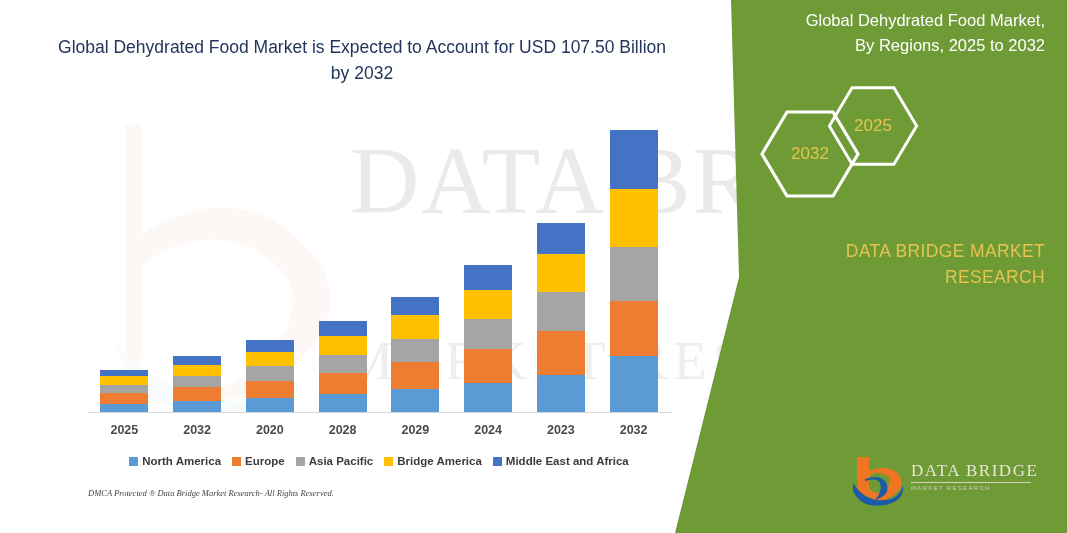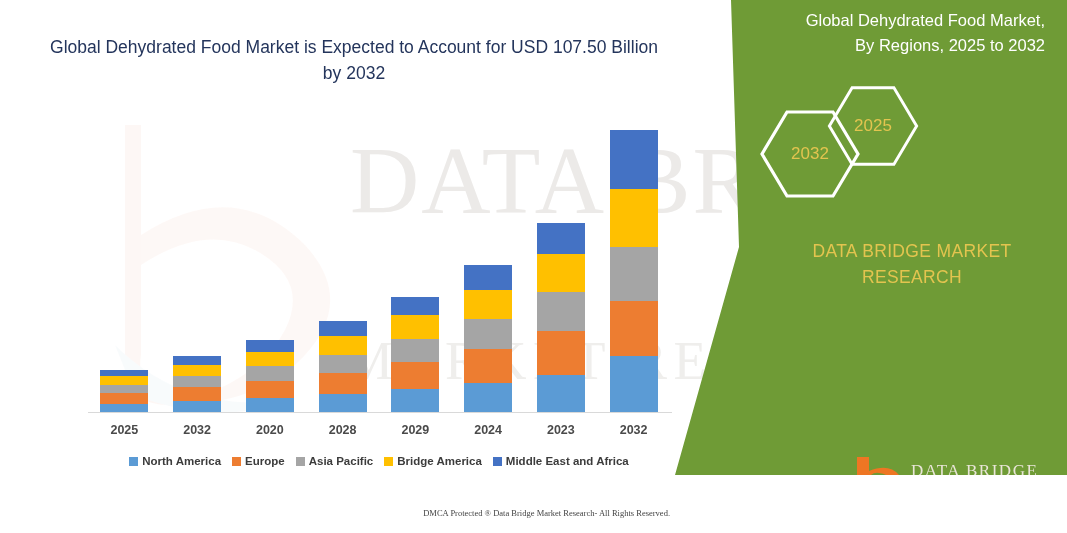--- a/index.html
+++ b/index.html
@@ -22,21 +22,21 @@
   }
   .wm-data{ left:350px; top:125px; font-size:96px; color:#eceae8; }
   .wm-market{ left:345px; top:330px; font-size:54px; color:#efeeec; letter-spacing:.12em;}
   .wm-b{
     position:absolute;left:95px;top:115px;width:300px;height:300px;
     opacity:.55;
   }
 
   
   .green-panel{
-    position:absolute;right:0;top:0;width:400px;height:475px;
+    position:absolute;right:0;top:0;width:400px;height:533px;
     overflow:hidden;
   }
   .green-shape{
     position:absolute;inset:0;
     background:#6f9b36;
     clip-path:polygon(16% 0%, 100% 0%, 100% 100%, 2% 100%, 18% 52%);
   }
   .gp-title{
     position:absolute;left:0;right:22px;top:8px;
     text-align:right;
@@ -51,21 +51,21 @@
   .hex svg{display:block;overflow:visible;}
   .hex .hex-label{
     position:absolute;left:0;right:0;top:50%;transform:translateY(-50%);
     text-align:center;color:#e3c44f;font-size:17px;
     font-family:"Liberation Sans", sans-serif;
   }
   .hex-2032{left:93px;top:18px;width:100px;height:88px;}
   .hex-2025{left:160px;top:-6px;width:92px;height:80px;}
   .dbmr{
     position:absolute;left:0;right:22px;top:238px;
-    text-align:center;color:#e3c44f;font-size:17.5px;
+    text-align:right;color:#e3c44f;font-size:17.5px;
     line-height:26px;letter-spacing:.02em;
     padding-left:112px;
   }
 
   
   .logo{position:absolute;left:182px;top:455px;width:200px;height:56px;}
   .logo .logo-text{
     position:absolute;left:62px;top:6px;
     color:#e9e5d8;font-family:"Liberation Serif", serif;
     font-size:17px;letter-spacing:.09em;
@@ -74,21 +74,21 @@
     position:absolute;left:62px;top:30px;
     color:#cfcbbe;font-family:"Liberation Sans", sans-serif;
     font-size:6px;letter-spacing:.22em;
   }
   .logo .logo-rule{
     position:absolute;left:62px;top:27px;width:120px;height:1px;background:#d8d3c0;
   }
 
   
   .chart-title{
-    position:absolute;left:44px;top:34px;width:620px;
+    position:absolute;left:52px;top:34px;width:620px;
     text-align:center;color:#24355c;
     font-size:17.5px;line-height:26px;
     font-family:"Liberation Sans", sans-serif;
   }
 
   
   .plot{position:absolute;left:88px;top:110px;width:582px;height:303px;}
   .axis-line{position:absolute;left:0;right:-2px;bottom:0;height:1px;background:#d9d9d9;}
   .cols{position:absolute;inset:0;display:flex;}
   .col{flex:1;position:relative;height:100%;}
@@ -107,21 +107,21 @@
   
   .legend{
     position:absolute;left:88px;top:455px;width:582px;
     display:flex;justify-content:center;align-items:center;gap:11px;
   }
   .leg-item{display:flex;align-items:center;gap:4px;}
   .leg-sw{width:9px;height:9px;display:block;}
   .leg-tx{font-size:11.5px;color:#3c3c3c;font-weight:bold;font-family:"Liberation Sans", sans-serif;white-space:nowrap;}
 
   
-  .footer{position:absolute;left:88px;top:508px;width:582px;display:flex;justify-content:flex-end;}
+  .footer{position:absolute;left:88px;top:488px;width:582px;display:flex;justify-content:flex-start;font-style:italic;}
   .footer span{
     font-family:"Liberation Serif", serif;font-size:8.5px;color:#444;white-space:nowrap;
   }
 </style>
 </head>
 <body>
 
 <div id="stage">
 
   <svg class="wm-b" viewBox="0 0 300 300" aria-hidden="true">

